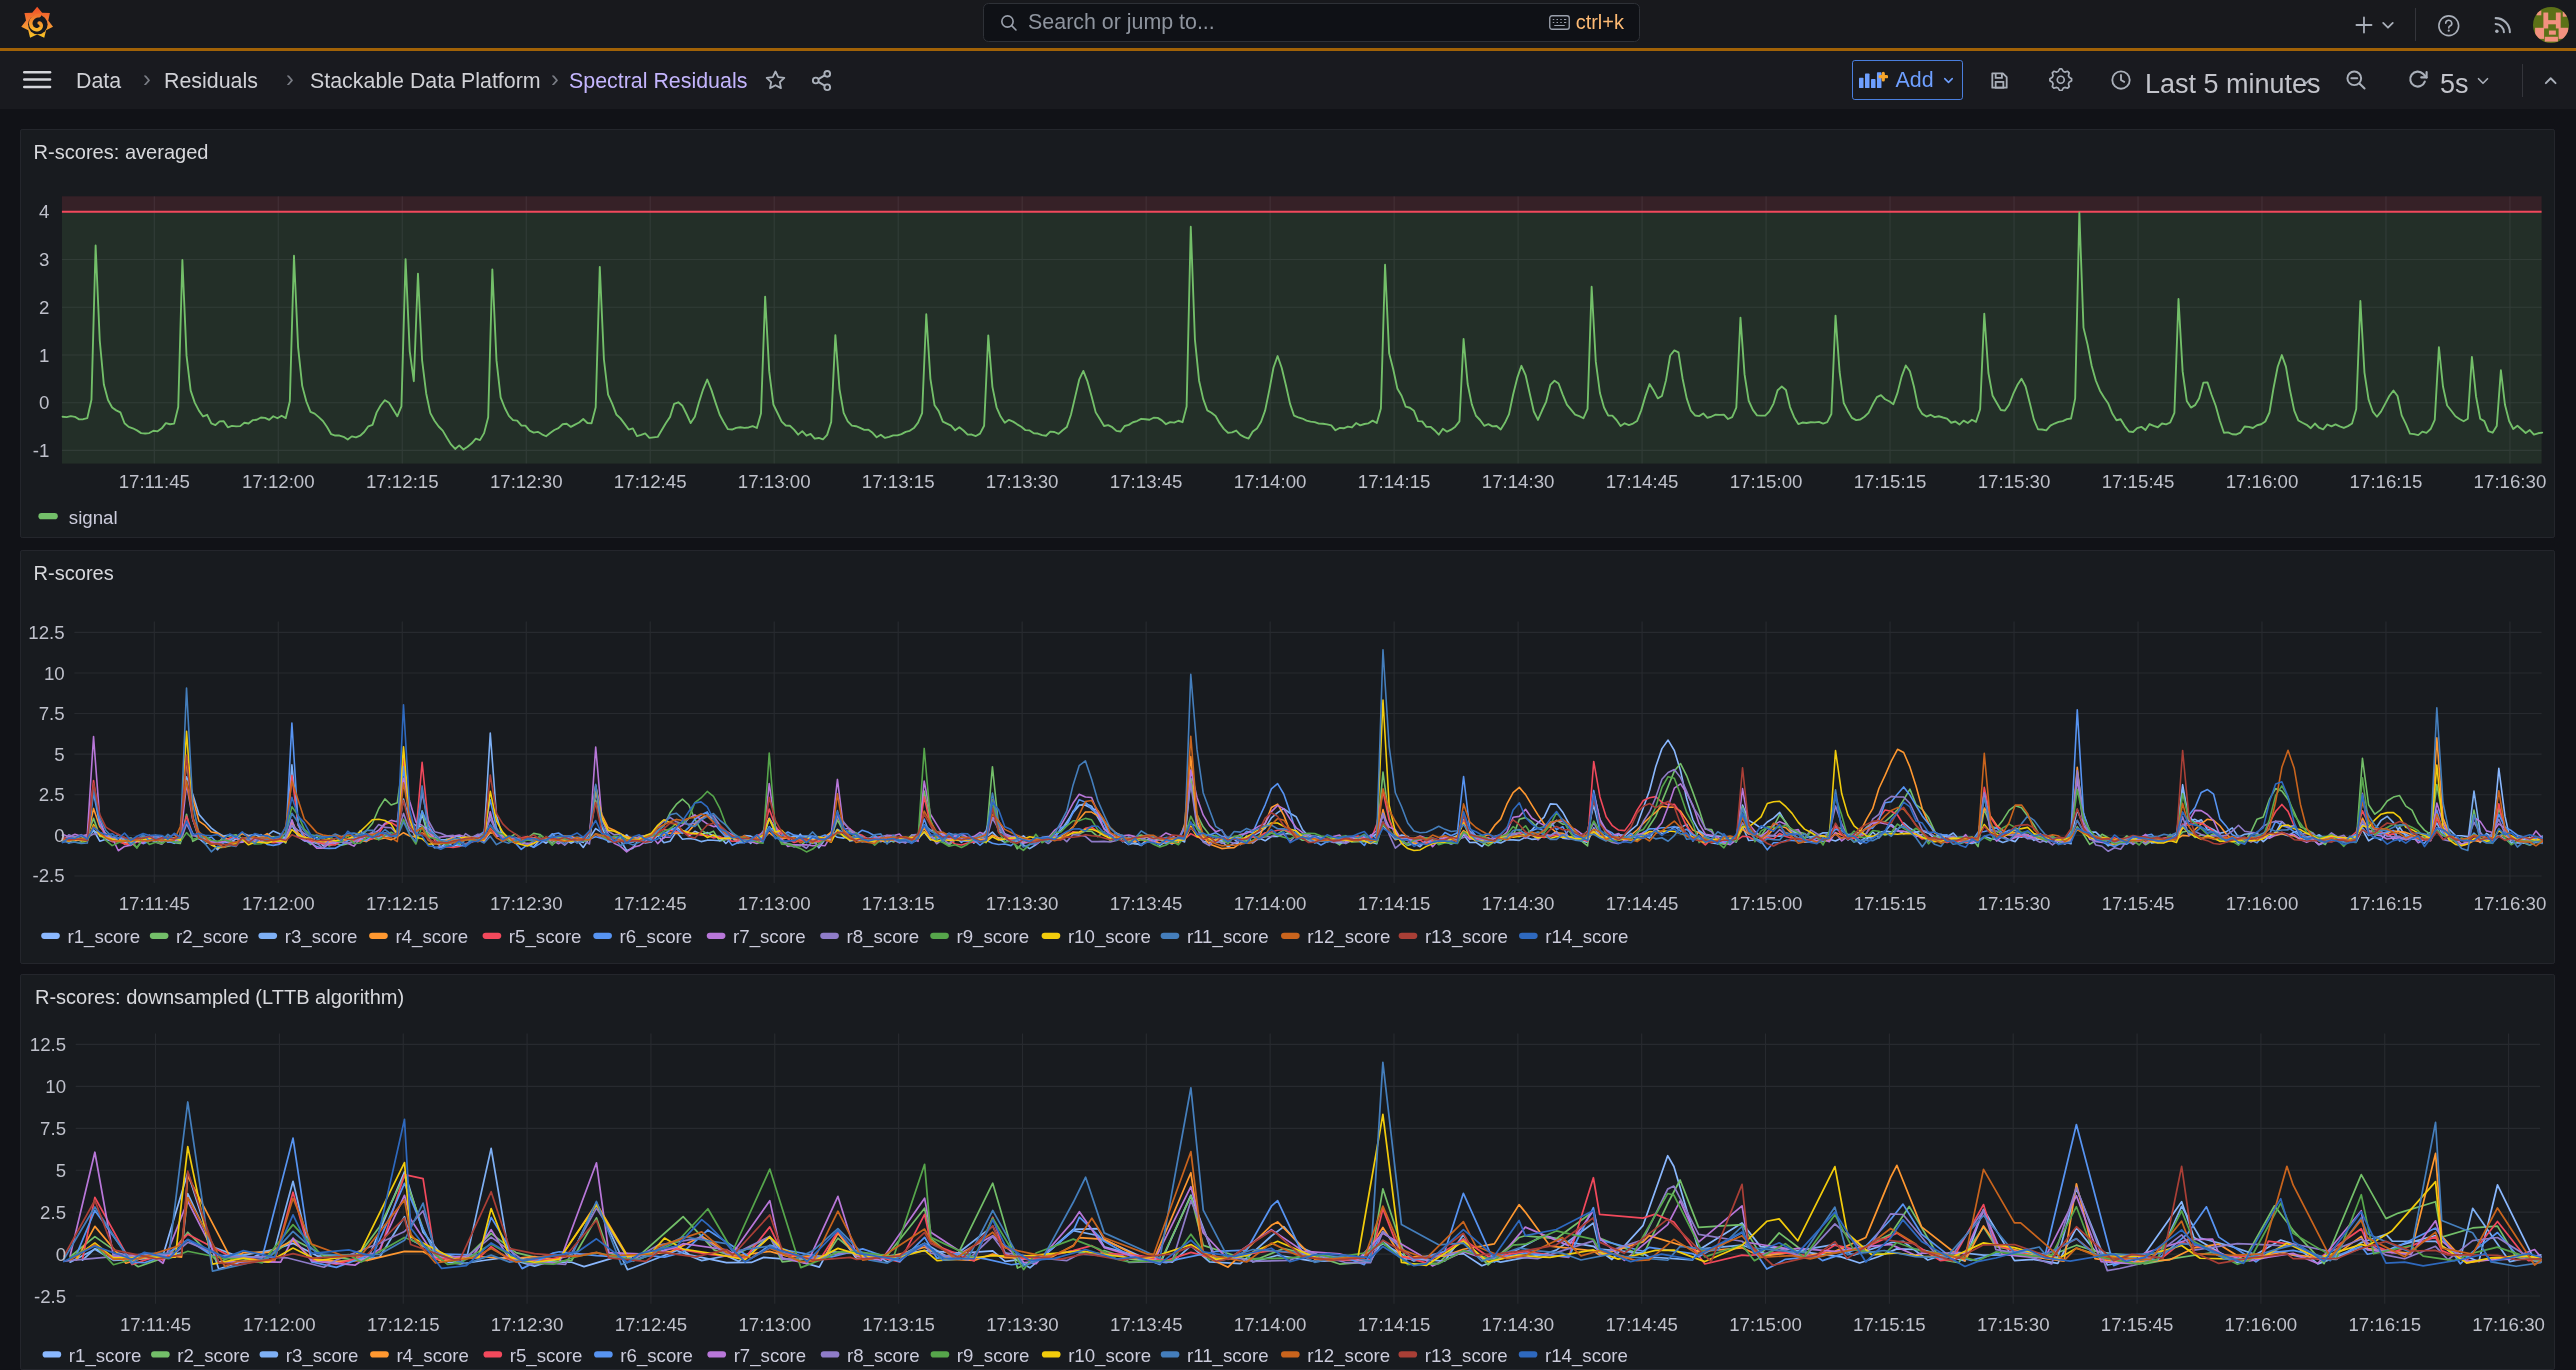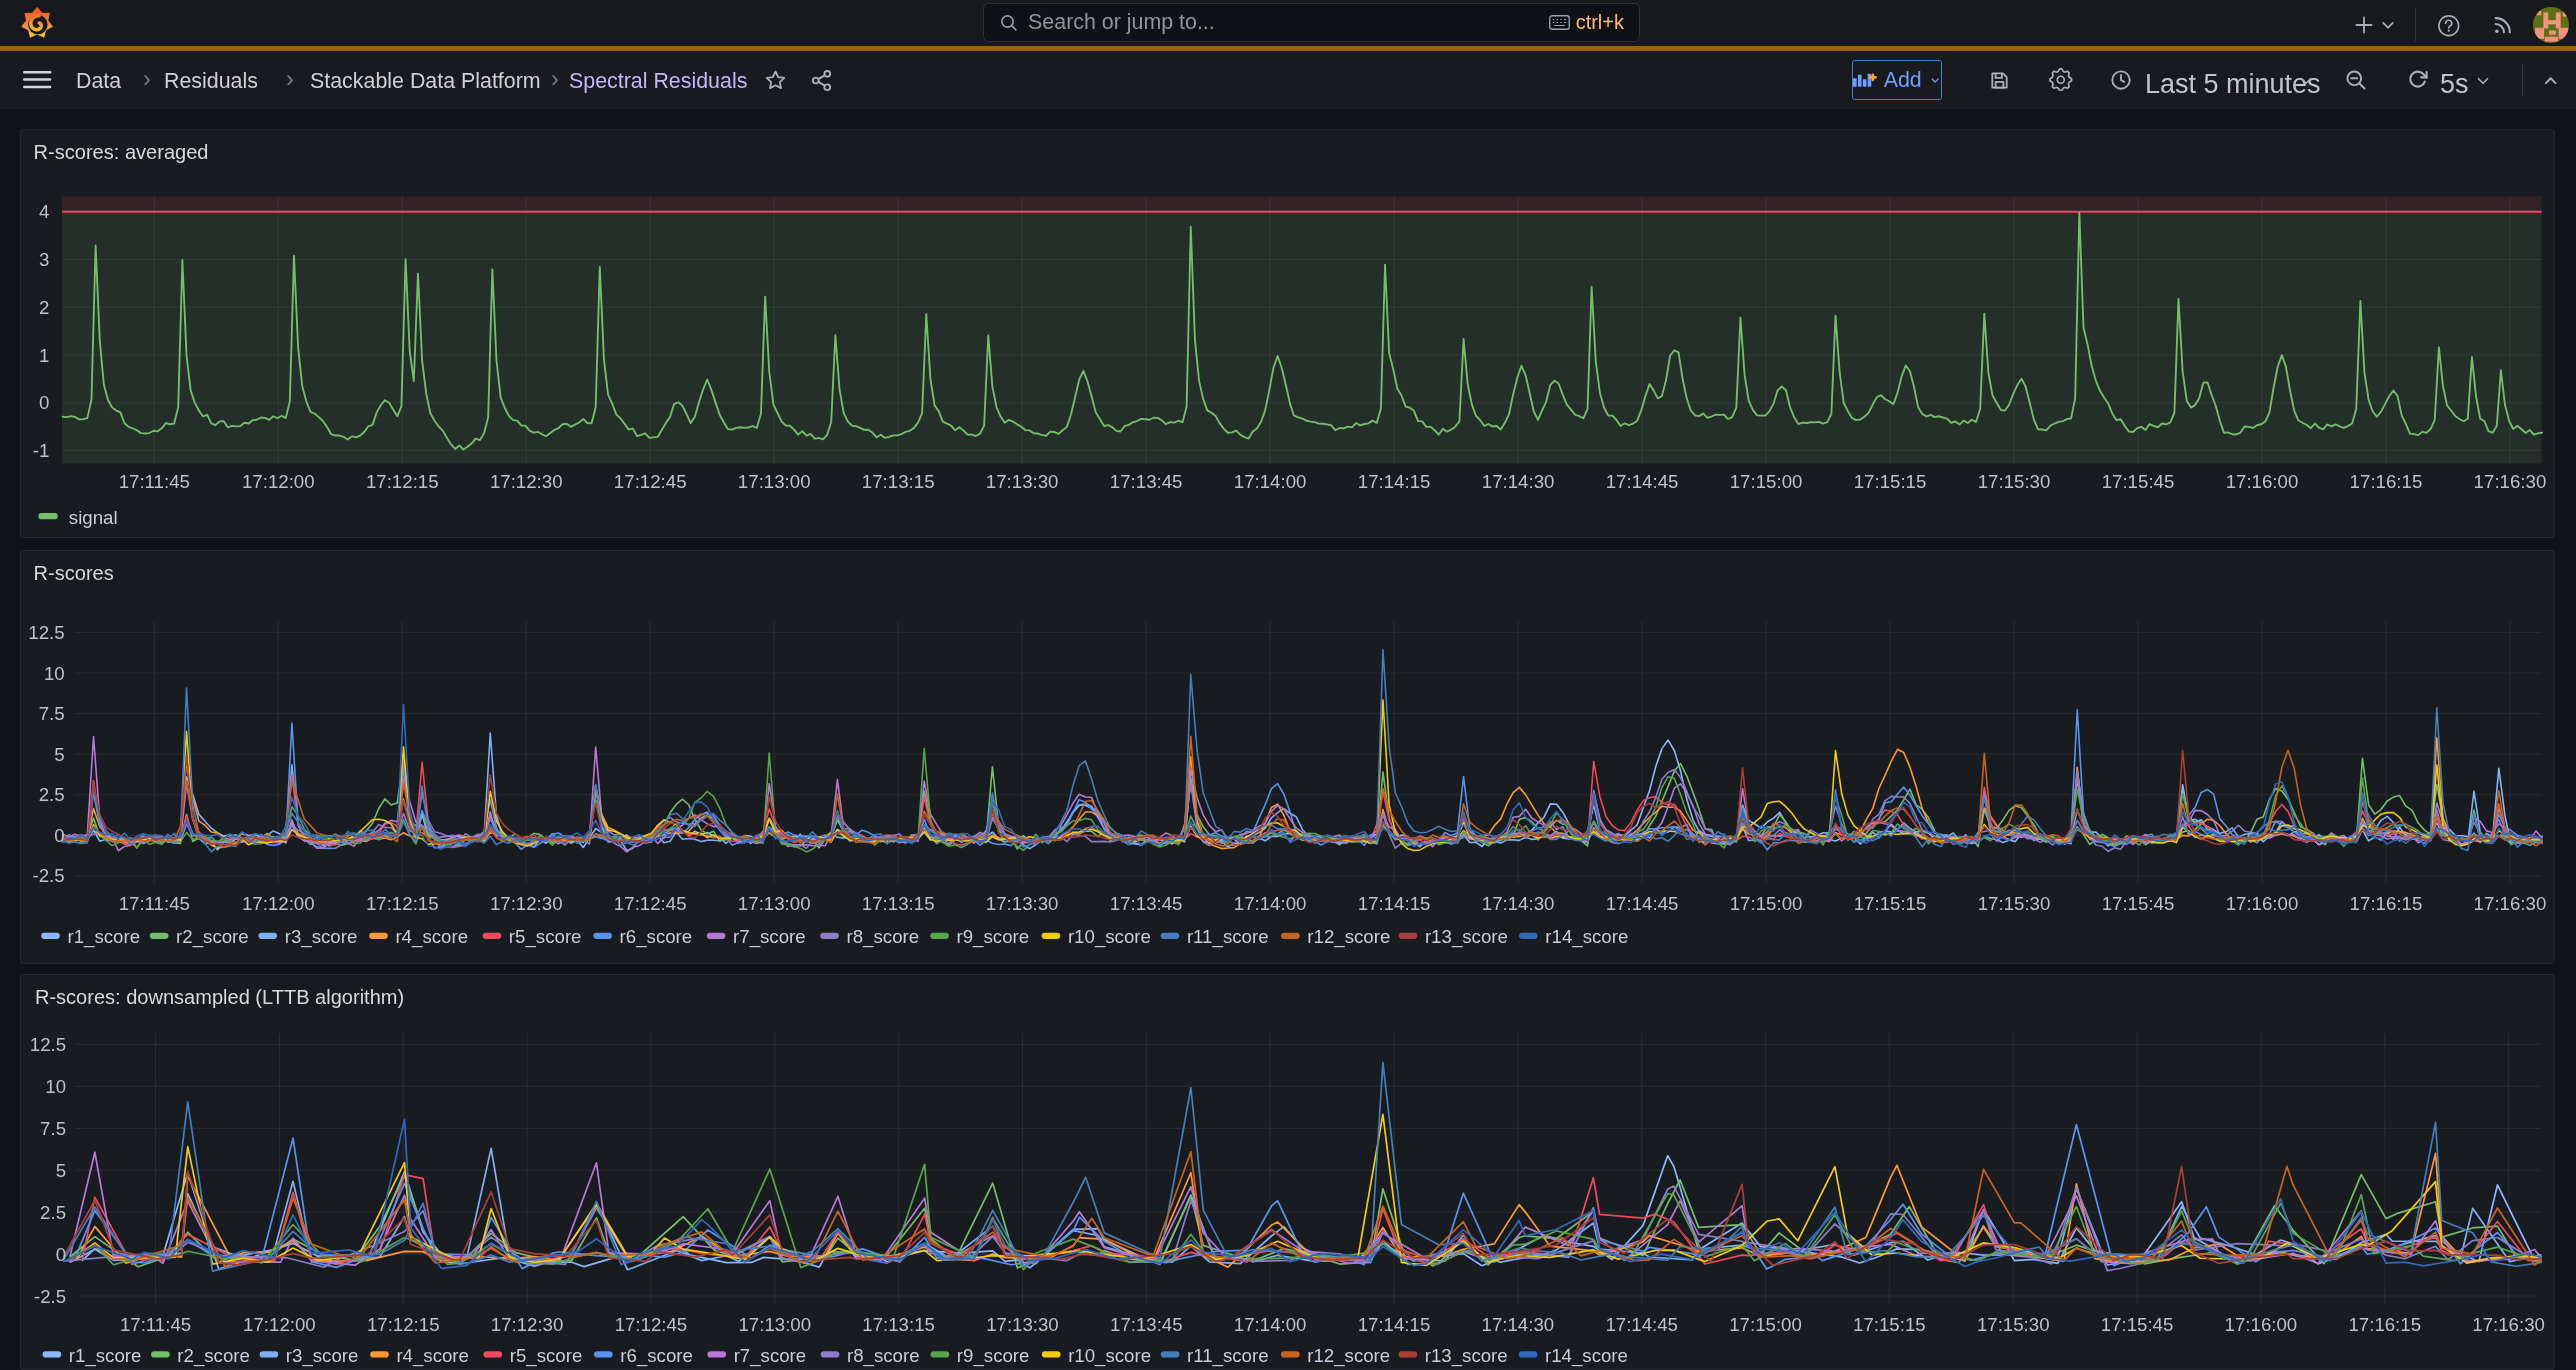--- a/index.html
+++ b/index.html
@@ -1,25 +1,25 @@
 <!DOCTYPE html>
 <html style="font-size:11px"><head><meta charset="utf-8"><style>
 *{margin:0;padding:0;box-sizing:border-box}
 html,body{width:2576px;height:1371px;overflow:hidden;background:#111217;font-family:"Liberation Sans",sans-serif}
-.topnav{position:absolute;left:0;top:0;width:2576px;height:51px;background:#18191d;border-bottom:5px solid #a16207}
+.topnav{position:absolute;left:0;top:0;width:2576px;height:51px;background:#18191d;border-bottom:3px solid #a16207}
 .toolbar{position:absolute;left:0;top:51px;width:2576px;height:58px;background:#191a1f}
 .abs{position:absolute}
 .searchbox{position:absolute;left:983px;top:2.8px;width:657px;height:39px;background:#0f1116;border:1px solid #2e3137;border-radius:5.5px;display:flex;align-items:center;padding:0 15px}
 .ph{color:#8e949e;font-size:21.4px;flex:1}
 .kbd{color:#fdba74;font-size:20px;display:flex;align-items:center}
 .crumb{position:absolute;top:18px;font-size:21.4px;color:#d0d1d6;white-space:nowrap}
 .crumb.c2{color:#c4b5fd}
 .crumb.sep{color:#7a7d85;font-size:23.5px;top:15px}
 .tbtxt{position:absolute;top:18px;font-size:27px;color:#c3c4cb}
-.addbtn{position:absolute;left:1852px;top:9px;width:90px;height:40px;border:1.4px solid #4a7edd;border-radius:2.8px;display:flex;align-items:center;justify-content:center;gap:7px;color:#6E9FFF;font-size:21.4px}
+.addbtn{position:absolute;left:1852px;top:9px;width:111px;height:40px;border:1.4px solid #4a7edd;border-radius:2.8px;display:flex;align-items:center;justify-content:center;gap:7px;color:#6E9FFF;font-size:21.4px}
 .vdiv{position:absolute;width:1.1px;background:#34353b}
 .panelbox{position:absolute;background:#181b1f;border:1px solid #24262c;border-radius:2.1px}
 svg.panel{position:absolute}
 text{font-family:"Liberation Sans",sans-serif}
 </style></head>
 <body>
 <div class="panelbox" style="left:20.3px;top:129px;width:2535px;height:409px"></div>
 <div class="panelbox" style="left:20.3px;top:550px;width:2535px;height:414px"></div>
 <div class="panelbox" style="left:20.3px;top:974px;width:2535px;height:396px"></div>
 <svg class="panel" style="left:20.3px;top:129px" width="2535" height="409" viewBox="0 0 3664 591">

